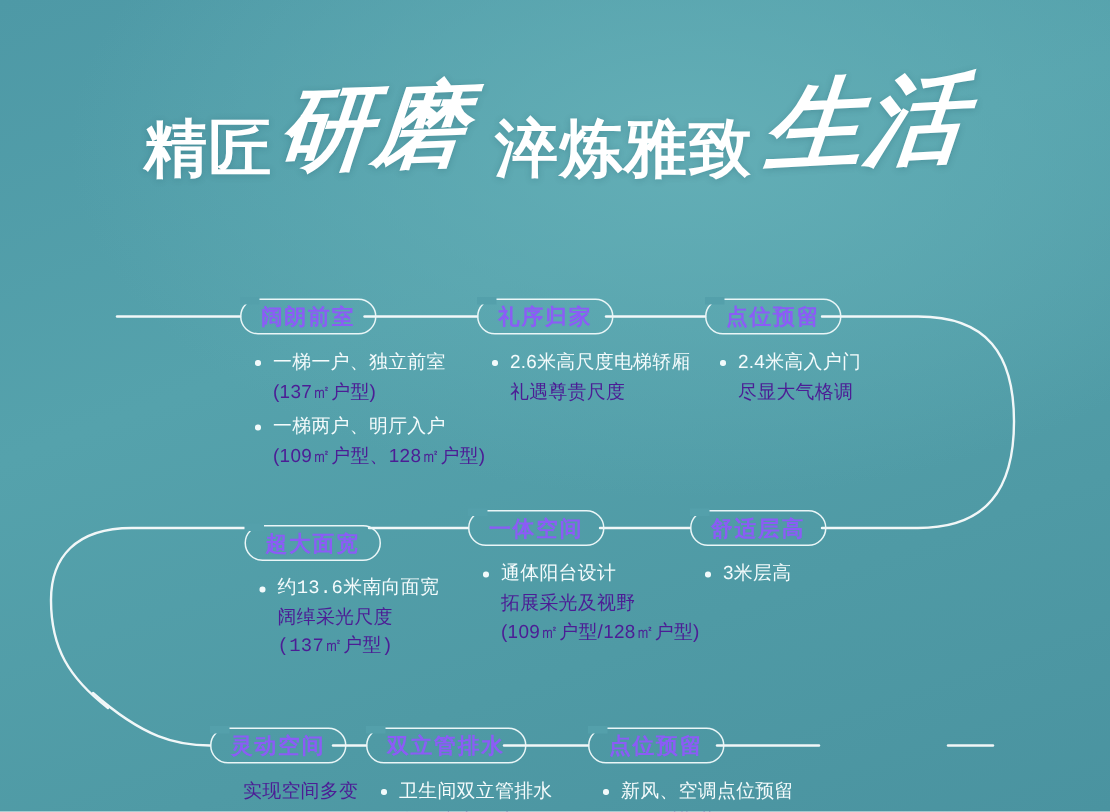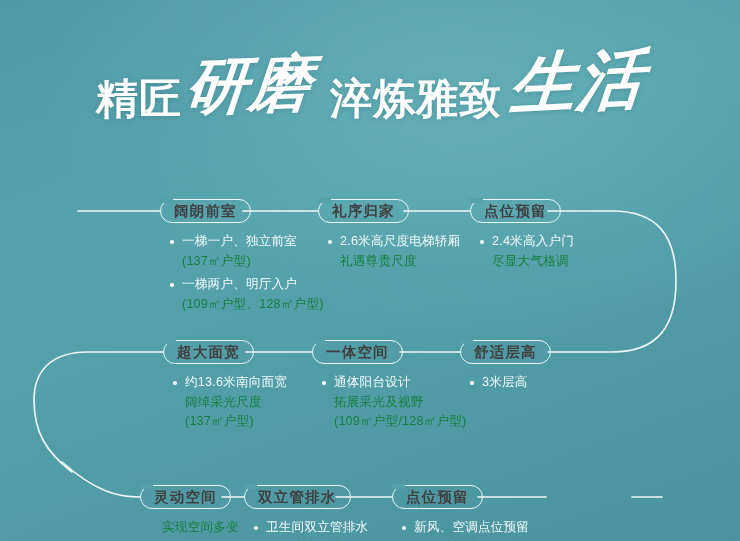--- a/index.html
+++ b/index.html
@@ -55,21 +55,21 @@
 
   .chip {
     position:relative;
     display:inline-flex;
     align-items:center;
     justify-content:center;
     height:24px;
     padding:0 13px;
     border:1.4px solid #eaf6f7;
     border-radius:13px;
-    color:#404040;
+    color:#8b5cf6;
     font-size:14.5px;
     font-weight:bold;
     letter-spacing:1.2px;
     white-space:nowrap;
     background:transparent;
   }
   
   .chip::before {
     content:"";
     position:absolute;
@@ -94,21 +94,21 @@
   }
   .bullets li.dot::before {
     content:"";
     position:absolute;
     left:1px; top:8px;
     width:3.6px; height:3.6px;
     border-radius:50%;
     background:#f2fafb;
   }
   .bullets li.sub {
-    color:#15803d;
+    color:#4c1d95;
     padding-left:13px;
   }
   .bullets li.spaced { margin-top:4px; }
 </style>
 </head>
 <body>
 
 <svg class="wires" viewBox="0 0 740 541" width="740" height="541">
   <g fill="none" stroke="#ffffff" stroke-width="1.6" stroke-linecap="round" opacity="0.92">
 
@@ -162,21 +162,21 @@
   </div>
 
   <div class="cell" style="left:470px; top:199px;">
     <div class="chip">点位预留</div>
     <ul class="bullets">
       <li class="dot">2.4米高入户门</li>
       <li class="sub">尽显大气格调</li>
     </ul>
   </div>
 
-  <div class="cell" style="left:163px; top:340px;">
+  <div class="cell" style="left:163px; top:350px;font-family:Liberation Mono, monospace;">
     <div class="chip">超大面宽</div>
     <ul class="bullets">
       <li class="dot">约13.6米南向面宽</li>
       <li class="sub">阔绰采光尺度</li>
       <li class="sub">(137㎡户型)</li>
     </ul>
   </div>
 
   <div class="cell" style="left:312px; top:340px;">
     <div class="chip">一体空间</div>

